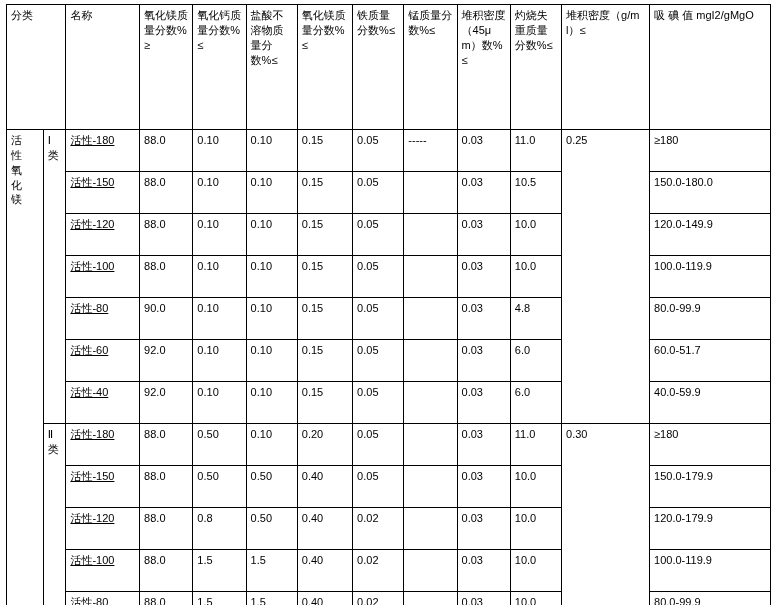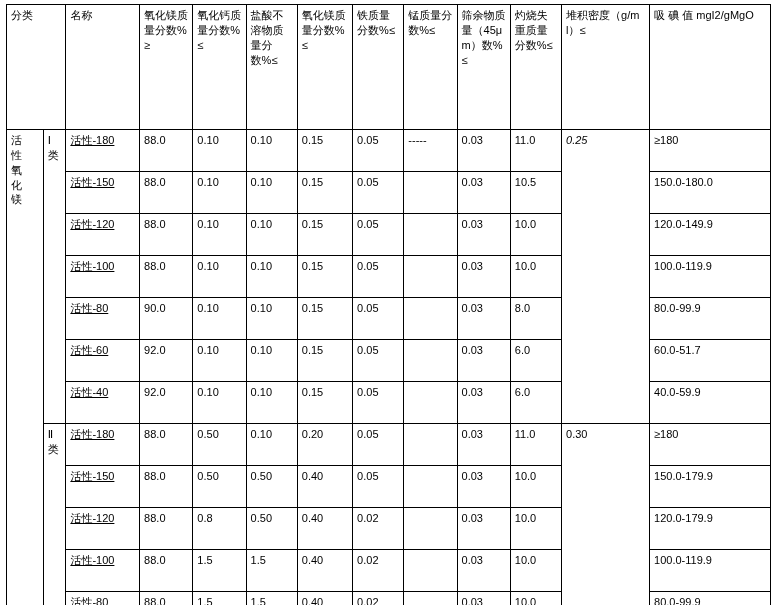--- a/index.html
+++ b/index.html
@@ -70,21 +70,21 @@
   }
   .c-name   { width: 72px; text-decoration: underline; }
   .c-mgo    { width: 52px; }
   .c-cao    { width: 52px; }
   .c-hcl    { width: 50px; }
   .c-cl     { width: 54px; }
   .c-fe     { width: 50px; }
   .c-mn     { width: 52px; }
   .c-sieve  { width: 52px; }
   .c-loss   { width: 50px; }
-  .c-dens   { width: 86px; font-style: italic; }
+  .c-dens   { width: 86px; }
   .c-iod    { width: 118px; }
 </style>
 </head>
 <body>
 
 <table id="spec-table">
   <colgroup>
     <col style="width:36px">
       <col style="width:22px">
       <col style="width:72px">
@@ -102,21 +102,21 @@
   <tbody>
       <tr class="hdr">
     <td colspan="2" class="h-cell">分类</td>
     <td class="h-cell">名称</td>
     <td class="h-cell">氧化镁质量分数%≥</td>
     <td class="h-cell">氧化钙质量分数%≤</td>
     <td class="h-cell">盐酸不溶物质量分数%≤</td>
     <td class="h-cell">氧化镁质量分数%≤</td>
     <td class="h-cell">铁质量分数%≤</td>
     <td class="h-cell">锰质量分数%≤</td>
-    <td class="h-cell">筛余物质量（45μm）数%≤</td>
+    <td class="h-cell">堆积密度（45μm）数%≤</td>
     <td class="h-cell">灼烧失重质量分数%≤</td>
     <td class="h-cell">堆积密度（g/ml）≤</td>
     <td class="h-cell">吸 碘 值 mgI2/gMgO</td>
   </tr>
 
   <tr class="row-body">
     <td class="cat-cell" rowspan="13">
       <span>活</span>
       <span>性</span>
       <span>氧</span>
@@ -177,21 +177,21 @@
   </tr>
   <tr class="row-body">
     <td class="c-name">活性-80</td>
     <td>90.0</td>
     <td>0.10</td>
     <td>0.10</td>
     <td>0.15</td>
     <td>0.05</td>
     <td></td>
     <td>0.03</td>
-    <td>8.0</td>
+    <td>4.8</td>
     <td>80.0-99.9</td>
   </tr>
   <tr class="row-body">
     <td class="c-name">活性-60</td>
     <td>92.0</td>
     <td>0.10</td>
     <td>0.10</td>
     <td>0.15</td>
     <td>0.05</td>
     <td></td>

